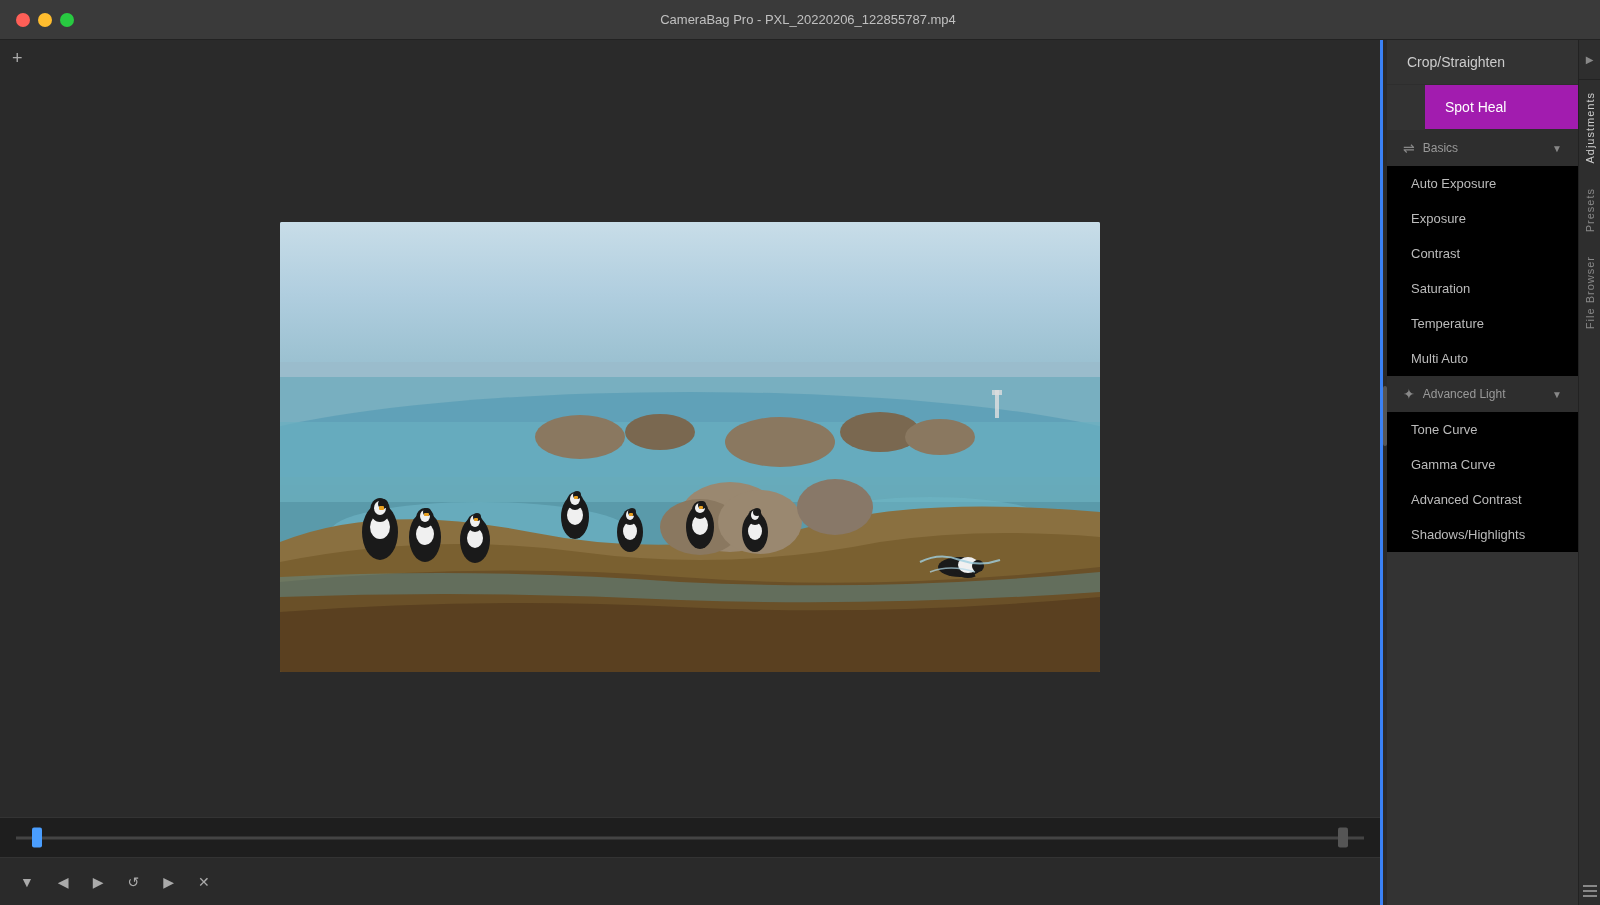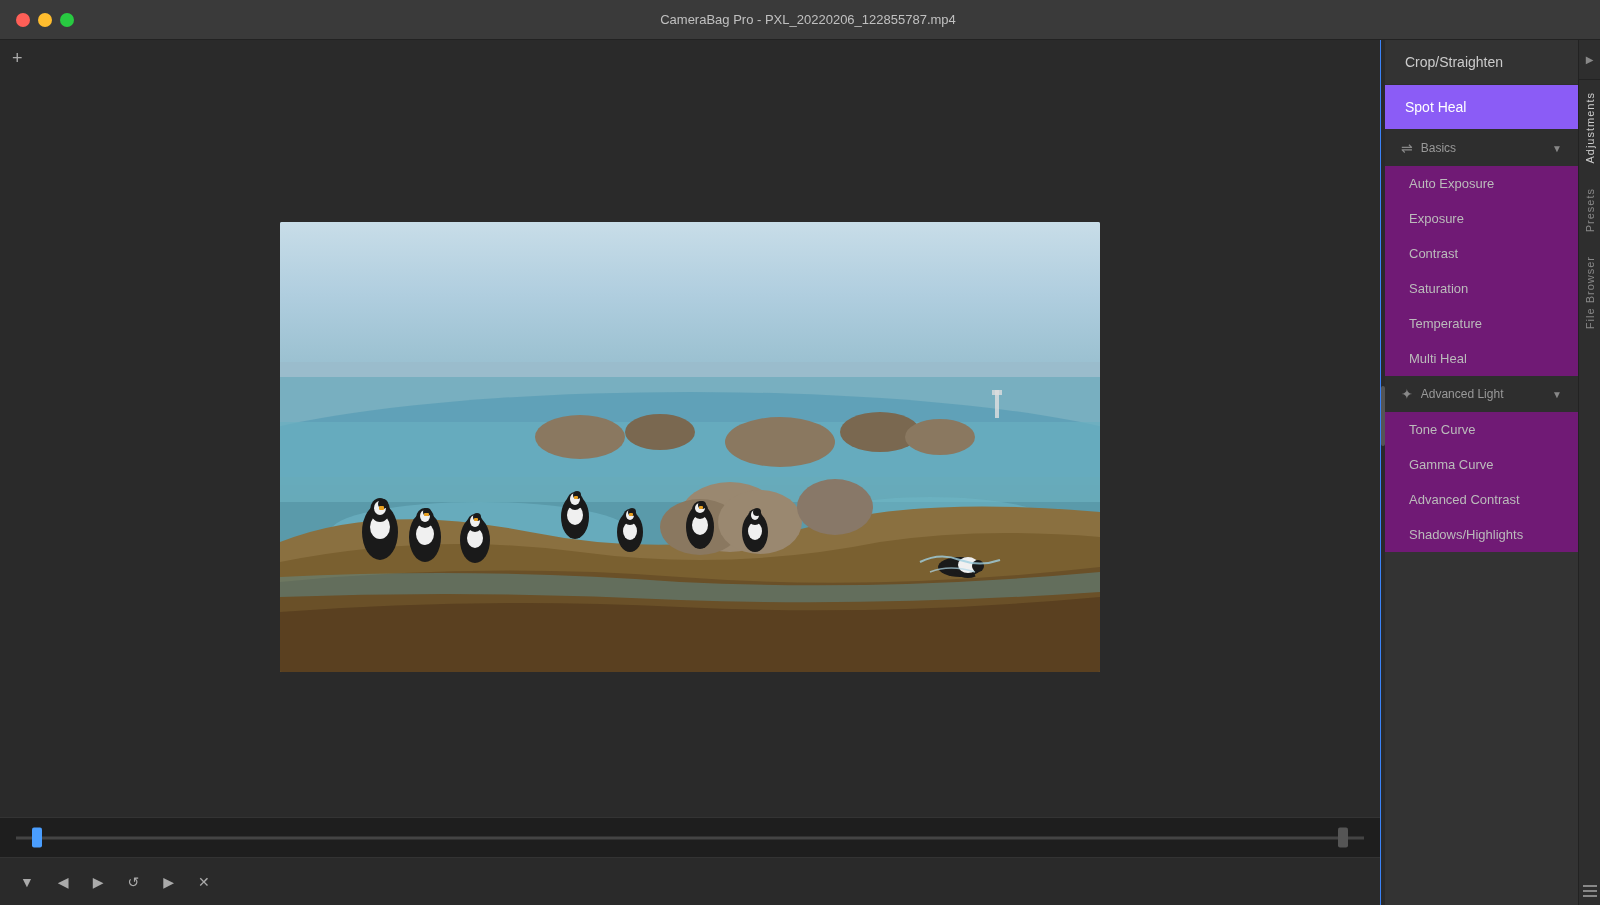--- a/index.html
+++ b/index.html
@@ -181,21 +181,21 @@
       padding: 4px;
       display: flex;
       align-items: center;
       justify-content: center;
     }
 
     
     .right-sidebar {
       width: 220px;
       background: #333;
-      border-left: 1px solid #3b82f6;
+      border-left: 3px solid #3b82f6;
       display: flex;
       position: relative;
     }
 
     .panel-content {
       flex: 1;
       overflow-y: auto;
       overflow-x: hidden;
     }
     .panel-content::-webkit-scrollbar { width: 4px; }
@@ -205,22 +205,23 @@
     .panel-item {
       padding: 14px 20px;
       color: #ccc;
       font-size: 14px;
       cursor: pointer;
       border-bottom: 1px solid #2e2e2e;
       background: #333;
       transition: background 0.1s;
     }
     .panel-item.active {
-      background: #8b5cf6;
+      background: #a21caf;
       color: #fff;
+      margin-left: 38px;
     }
 
     .panel-section-header {
       padding: 10px 16px;
       color: #999;
       font-size: 12px;
       display: flex;
       align-items: center;
       gap: 8px;
       background: #2e2e2e;
@@ -233,21 +234,21 @@
       margin-left: auto;
       color: #888;
       font-size: 10px;
     }
 
     .panel-sub-item {
       padding: 10px 24px;
       color: #bbb;
       font-size: 13px;
       cursor: pointer;
-      background: #701a75;
+      background: #000000;
       transition: background 0.1s;
     }
 
     
     .vertical-tabs {
       width: 22px;
       background: #2e2e2e;
       border-left: 1px solid #222;
       display: flex;
       flex-direction: column;
@@ -500,21 +501,21 @@
       <div class="panel-sub-item">
         <span>Contrast</span>
       </div>
       <div class="panel-sub-item">
         <span>Saturation</span>
       </div>
       <div class="panel-sub-item">
         <span>Temperature</span>
       </div>
       <div class="panel-sub-item">
-        <span>Multi Heal</span>
+        <span>Multi Auto</span>
       </div>
 
       <div class="panel-section-header">
         <span class="section-icon">✦</span>
         <span>Advanced Light</span>
         <span class="chevron">▼</span>
       </div>
 
       <div class="panel-sub-item">
         <span>Tone Curve</span>

